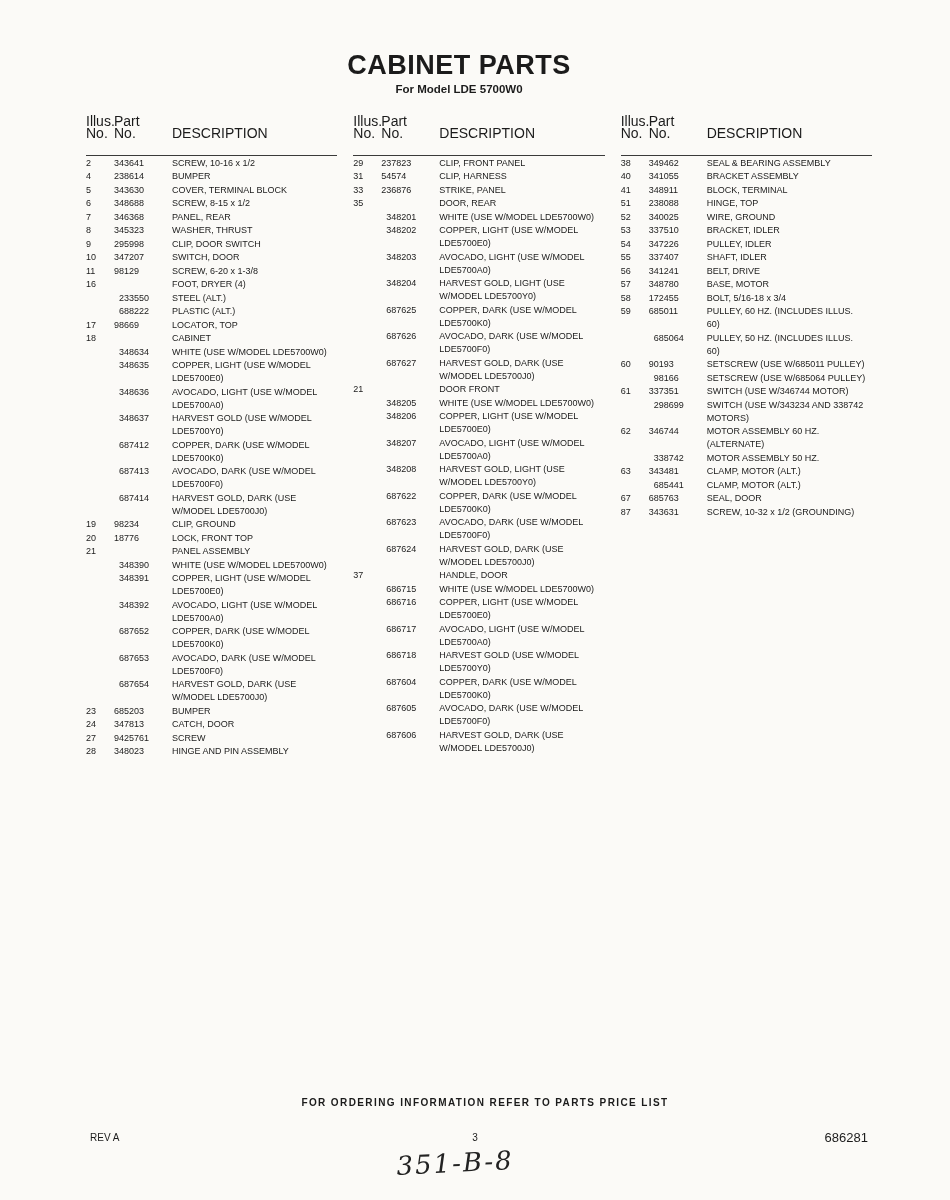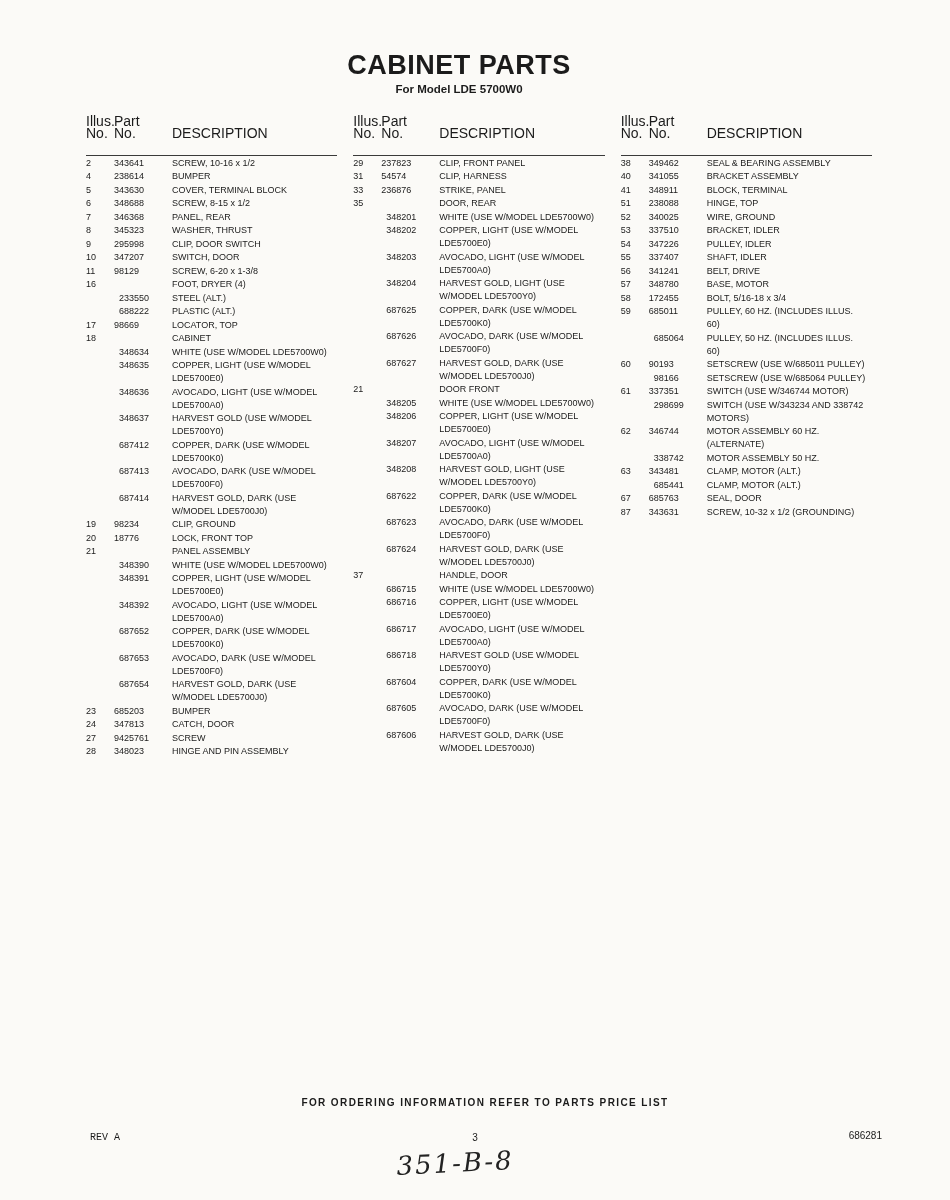--- a/index.html
+++ b/index.html
@@ -29,23 +29,23 @@
   thead td { font-size: 14px; line-height: 12px; }
   thead tr.h2 td { border-bottom: 1px solid #3a3a3a; padding-bottom: 16px; }
   thead td.desc-h { text-align: left; padding-right: 20px; }
   tbody td { padding-top: 0.5px; }
   tbody tr.sub-row td.c-part { padding-left: 5px; }
 
   .order-note {
     position: absolute; left: 0; right: 0; top: 1097px;
     text-align: center; font-weight: bold; font-size: 10px; letter-spacing: 1.4px; padding-left: 20px;
   }
-  .rev { position: absolute; left: 90px; top: 1132px; font-size: 10px; font-family: Liberation Mono, monospace; }
+  .rev { position: absolute; left: 90px; top: 1132px; font-size: 10px; }
   .page-num { position: absolute; left: 0; right: 0; top: 1132px; text-align: center; font-size: 10px; }
-  .doc-num { position: absolute; right: 68px; top: 1130px; font-size: 10px; }
+  .doc-num { position: absolute; right: 82px; top: 1130px; font-size: 13px; }
   .handwritten {
     position: absolute; left: 0; right: 40px; top: 1148px;
     text-align: center;
     font-family: "DejaVu Serif", serif; font-style: italic;
     font-size: 26px; letter-spacing: 2px;
     transform: rotate(-3deg);
     color: #222;
   }
 </style>
 </head>

